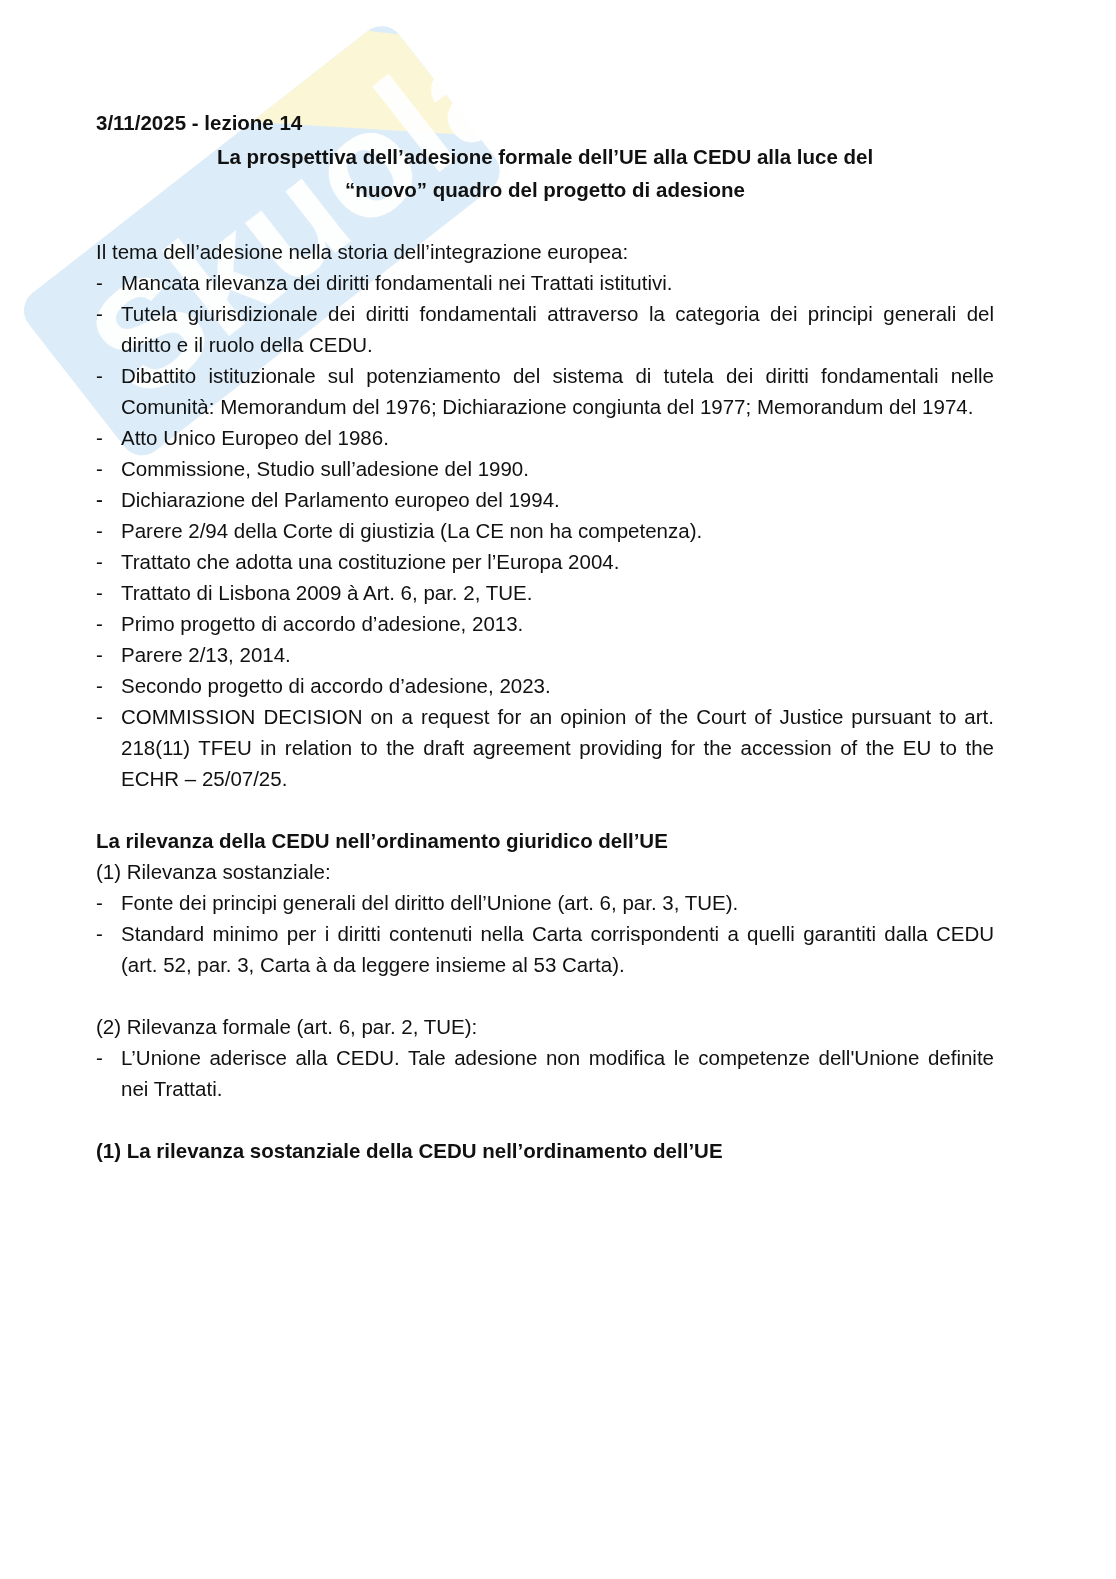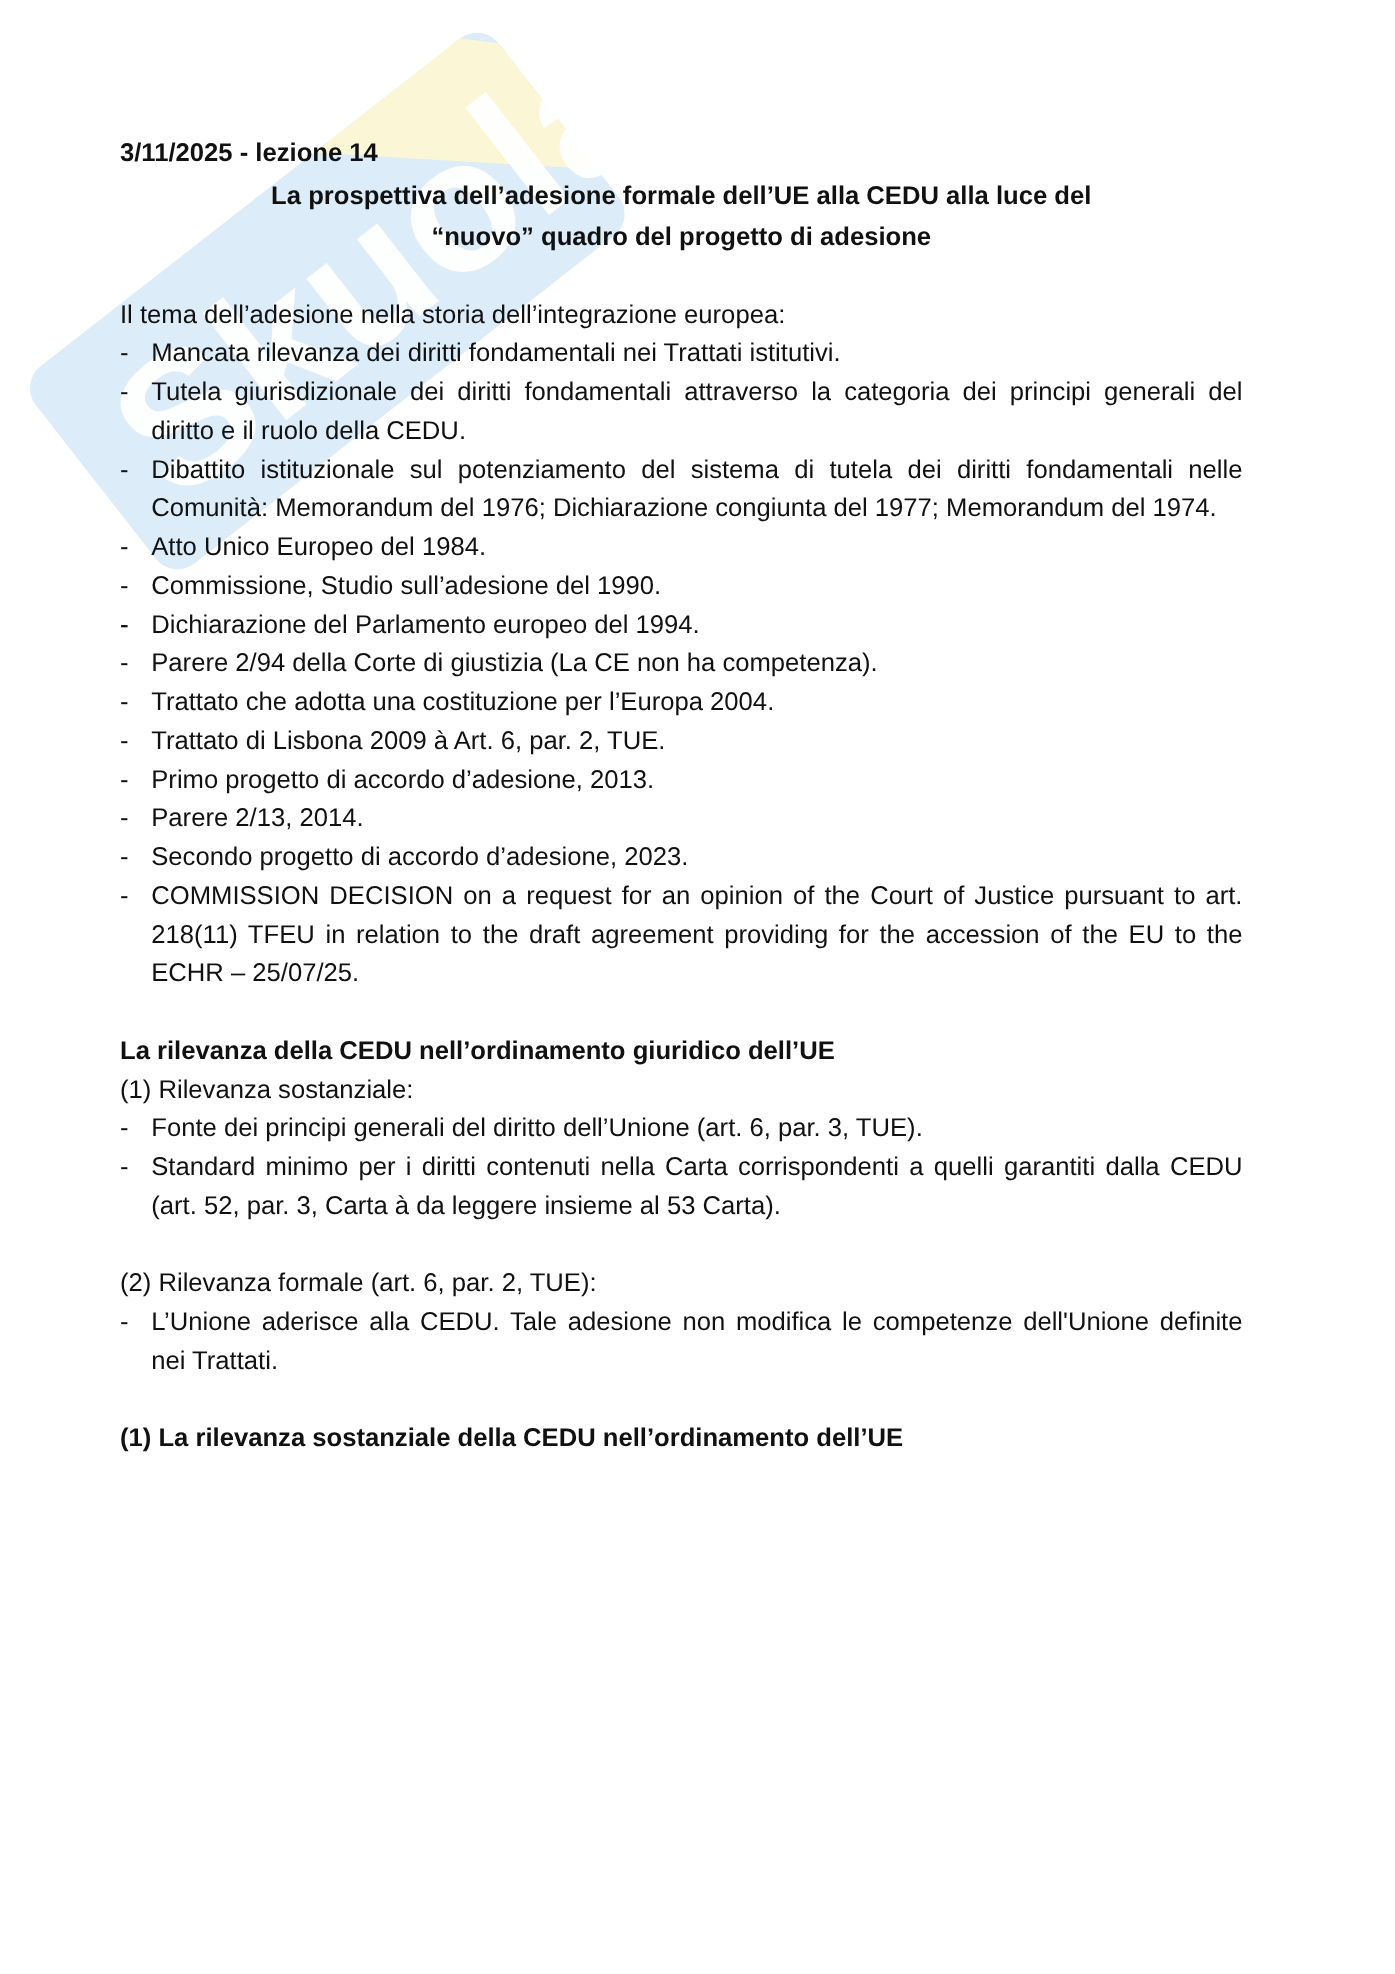--- a/index.html
+++ b/index.html
@@ -93,21 +93,21 @@
     <div>“nuovo” quadro del progetto di adesione</div>
   </div>
 
   <div class="gap-lg"></div>
 
   <p>Il tema dell’adesione nella storia dell’integrazione europea:</p>
   <ul class="dash">
     <li><span class="dash-mark">-</span><span>Mancata rilevanza dei diritti fondamentali nei Trattati istitutivi.</span></li>
     <li><span class="dash-mark">-</span><span>Tutela giurisdizionale dei diritti fondamentali attraverso la categoria dei principi generali del diritto e il ruolo della CEDU.</span></li>
     <li><span class="dash-mark">-</span><span>Dibattito istituzionale sul potenziamento del sistema di tutela dei diritti fondamentali nelle Comunità: Memorandum del 1976; Dichiarazione congiunta del 1977; Memorandum del 1974.</span></li>
-    <li><span class="dash-mark">-</span><span>Atto Unico Europeo del 1984.</span></li>
+    <li><span class="dash-mark">-</span><span>Atto Unico Europeo del 1986.</span></li>
     <li><span class="dash-mark">-</span><span>Commissione, Studio sull’adesione del 1990.</span></li>
     <li><span class="dash-mark">-</span></li>
     <li><span class="dash-mark">-</span><span>Dichiarazione del Parlamento europeo del 1994.</span></li>
     <li><span class="dash-mark">-</span><span>Parere 2/94 della Corte di giustizia (La CE non ha competenza).</span></li>
     <li><span class="dash-mark">-</span><span>Trattato che adotta una costituzione per l’Europa 2004.</span></li>
     <li><span class="dash-mark">-</span><span>Trattato di Lisbona 2009 à Art. 6, par. 2, TUE.</span></li>
     <li><span class="dash-mark">-</span><span>Primo progetto di accordo d’adesione, 2013.</span></li>
     <li><span class="dash-mark">-</span><span>Parere 2/13, 2014.</span></li>
     <li><span class="dash-mark">-</span><span>Secondo progetto di accordo d’adesione, 2023.</span></li>
     <li><span class="dash-mark">-</span><span>COMMISSION DECISION on a request for an opinion of the Court of Justice pursuant to art. 218(11) TFEU in relation to the draft agreement providing for the accession of the EU to the ECHR – 25/07/25.</span></li>

